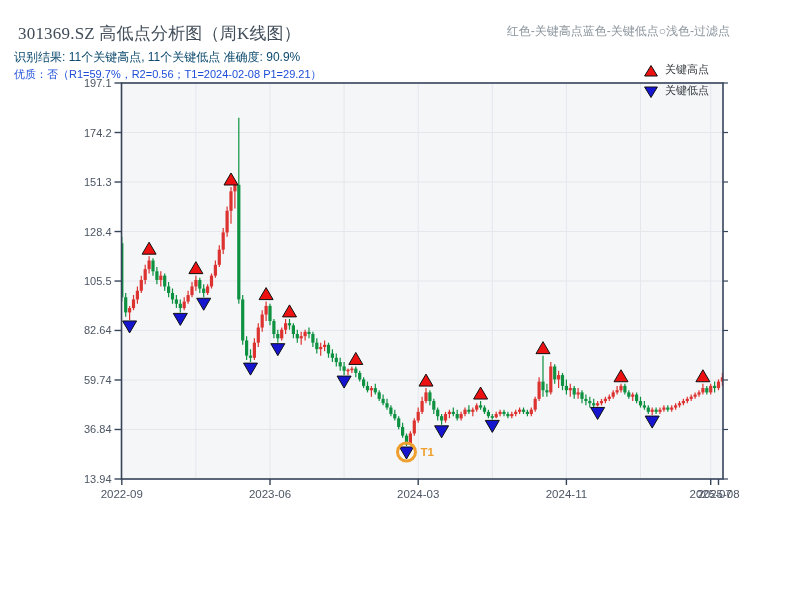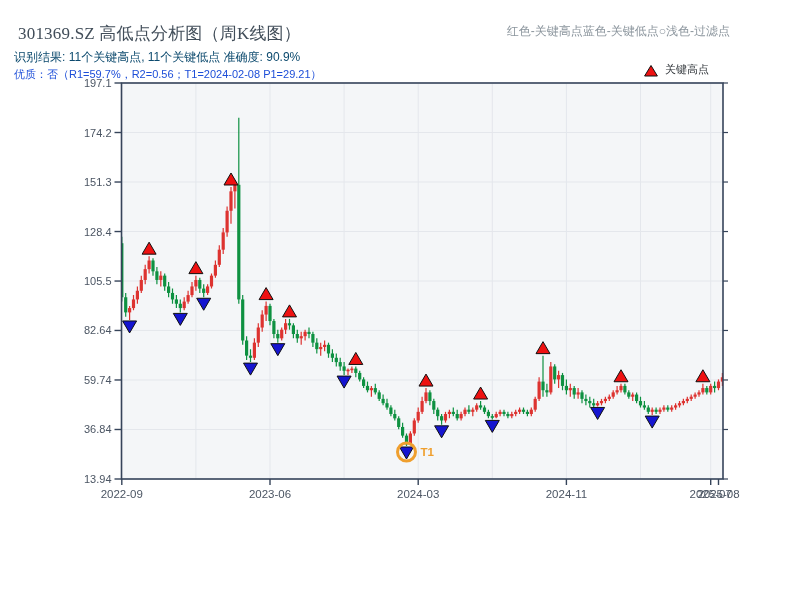--- a/index.html
+++ b/index.html
@@ -435,13 +435,19 @@
     <text x="718.5" y="498" text-anchor="middle" font-size="11.5" fill="#4b5563" font-family="&quot;Liberation Sans&quot;,sans-serif">2025-08</text>
   </svg>
 
 <div class="abs" id="legend-box">
   <div class="lg-row">
     <svg width="14" height="12">
         <polygon points="7,0.5 13.4,11 0.6,11" fill="#ee1111" stroke="#111" stroke-width="1"></polygon>
       </svg>
     <span class="lg-label">关键高点</span>
   </div>
+  <div class="lg-row">
+    <svg width="14" height="12">
+        <polygon points="0.6,1 13.4,1 7,11.5" fill="#1515d0" stroke="#111" stroke-width="1"></polygon>
+      </svg>
+    <span class="lg-label">关键低点</span>
+  </div>
 </div>
 
 </body></html>

